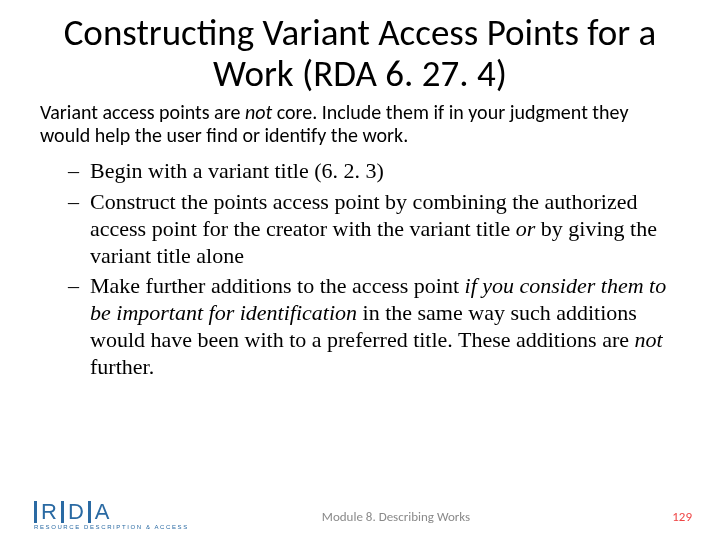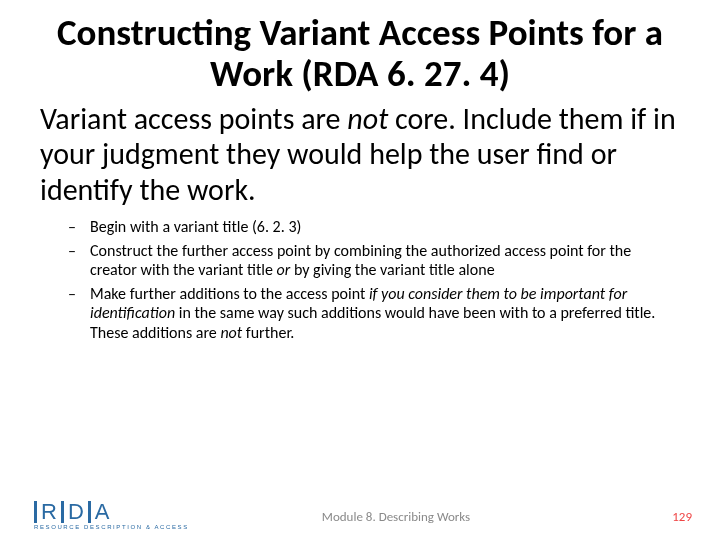--- a/index.html
+++ b/index.html
@@ -17,42 +17,43 @@
     width: 720px;
     height: 540px;
     position: relative;
     box-sizing: border-box;
   }
   .title {
     text-align: center;
     font-size: 37px;
     line-height: 1.12;
     padding: 12px 30px 0 30px;
-    font-weight: 700;
+    font-weight: 400;
   }
   .body {
     padding: 6px 40px 0 40px;
   }
   .intro {
-    font-size: 30px;
+    font-size: 20px;
     line-height: 1.18;
     margin: 0 0 10px 0;
   }
   .intro .em { font-style: italic; }
   ul.bullets {
     list-style: none;
     margin: 0;
     padding: 0 0 0 28px;
   }
   ul.bullets li {
     position: relative;
-    font-size: 16px;
+    font-size: 22px;
     line-height: 1.22;
     margin: 0 0 4px 0;
     padding-left: 22px;
+    font-family: Liberation Serif, serif;
   }
   ul.bullets li::before {
     content: "–";
     position: absolute;
     left: 0;
     top: 0;
   }
   ul.bullets li .em { font-style: italic; text-align: center; }
   .footer {
     position: absolute;
@@ -119,21 +120,21 @@
   <div class="body">
     <p class="intro">
       <span>Variant access points are </span><span class="em">not</span><span> core. Include them if in your judgment they would help the user find or identify the work.</span>
     </p>
 
     <ul class="bullets">
       <li>
         <span>Begin with a variant title (6. 2. 3)</span>
       </li>
       <li>
-        <span>Construct the further access point by combining the authorized access point for the creator with the variant title </span><span class="em">or</span><span> by giving the variant title alone</span>
+        <span>Construct the points access point by combining the authorized access point for the creator with the variant title </span><span class="em">or</span><span> by giving the variant title alone</span>
       </li>
       <li>
         <span>Make further additions to the access point </span><span class="em">if you consider them to be important for identification</span><span> in the same way such additions would have been with to a preferred title. These additions are </span><span class="em">not</span><span> further.</span>
       </li>
     </ul>
   </div>
 
   <div class="footer">
     <div class="logo">
       <div class="logo-main">

